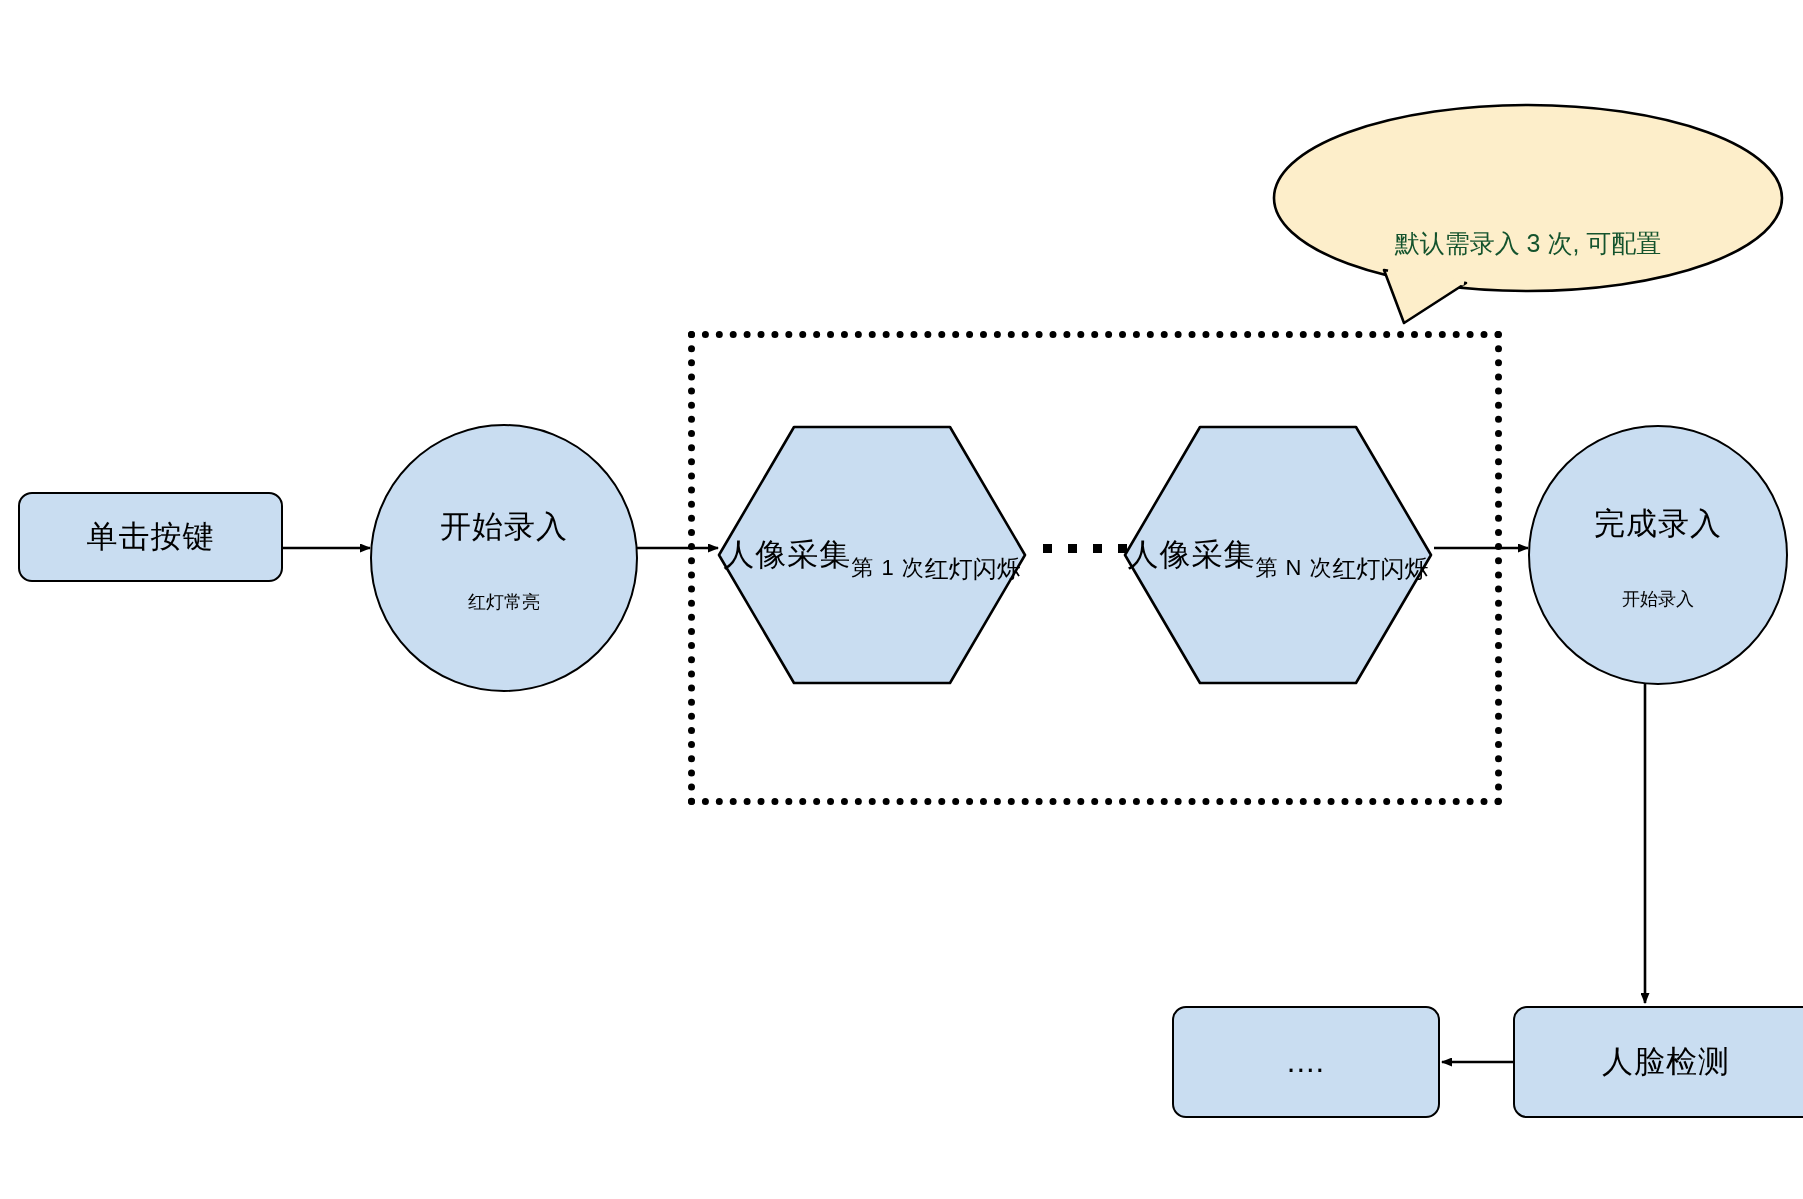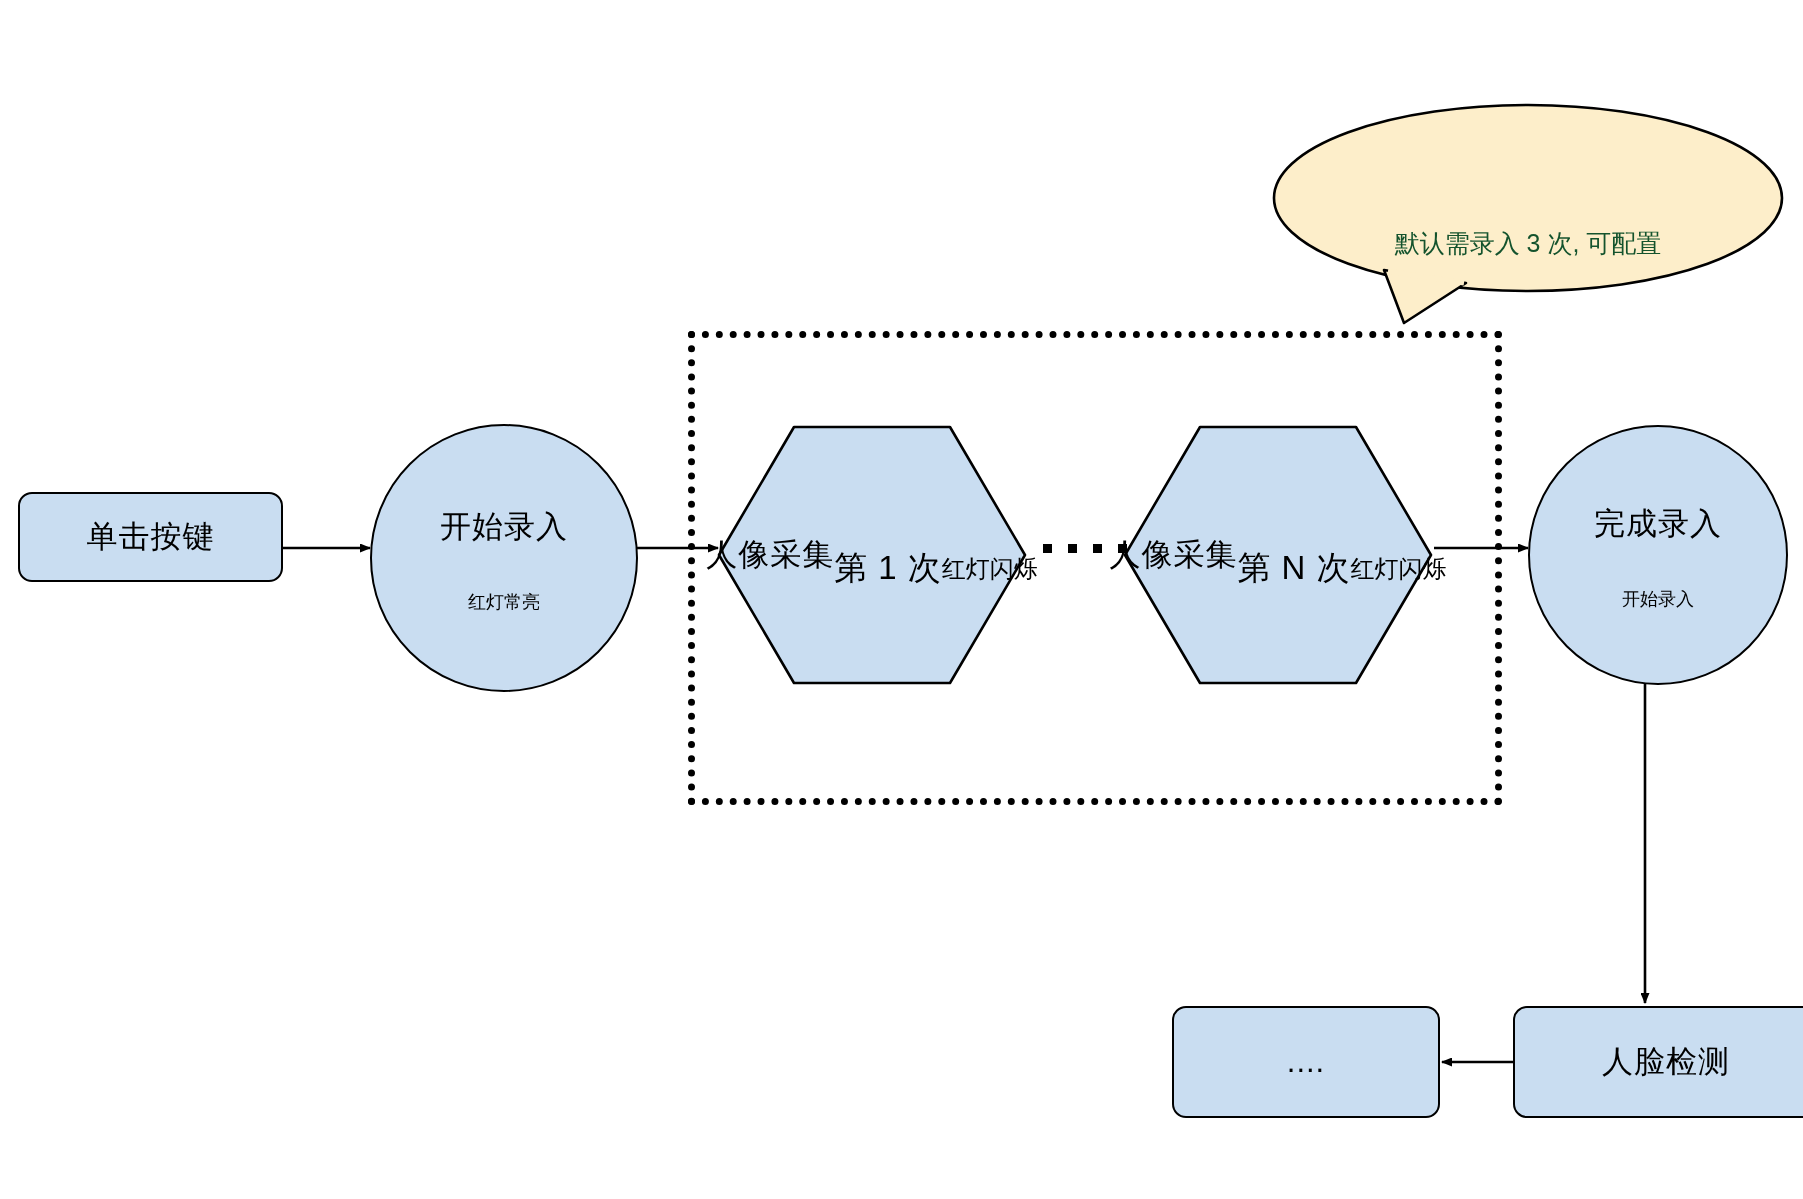--- a/index.html
+++ b/index.html
@@ -85,21 +85,21 @@
     width: 100%;
     height: 100%;
     display: flex;
     flex-direction: row;
     align-items: center;
     justify-content: center;
     text-align: center;
     color: #000;
   }
   .hex-text .hl1 { font-size: 31px; letter-spacing: 1px; white-space: nowrap; }
-  .hex-text .hl2 { font-size: 33px; letter-spacing: 1px; white-space: nowrap; margin-top: 26px; }
+  .hex-text .hl2 { font-size: 22px; letter-spacing: 1px; white-space: nowrap; margin-top: 26px; }
   .hex-text .hl3 { font-size: 24px; white-space: nowrap; margin-top: 28px; }
 
   
   .dotted-group {
     position: absolute;
     border: 7px dotted #000000;
     background: transparent;
   }
 
   

